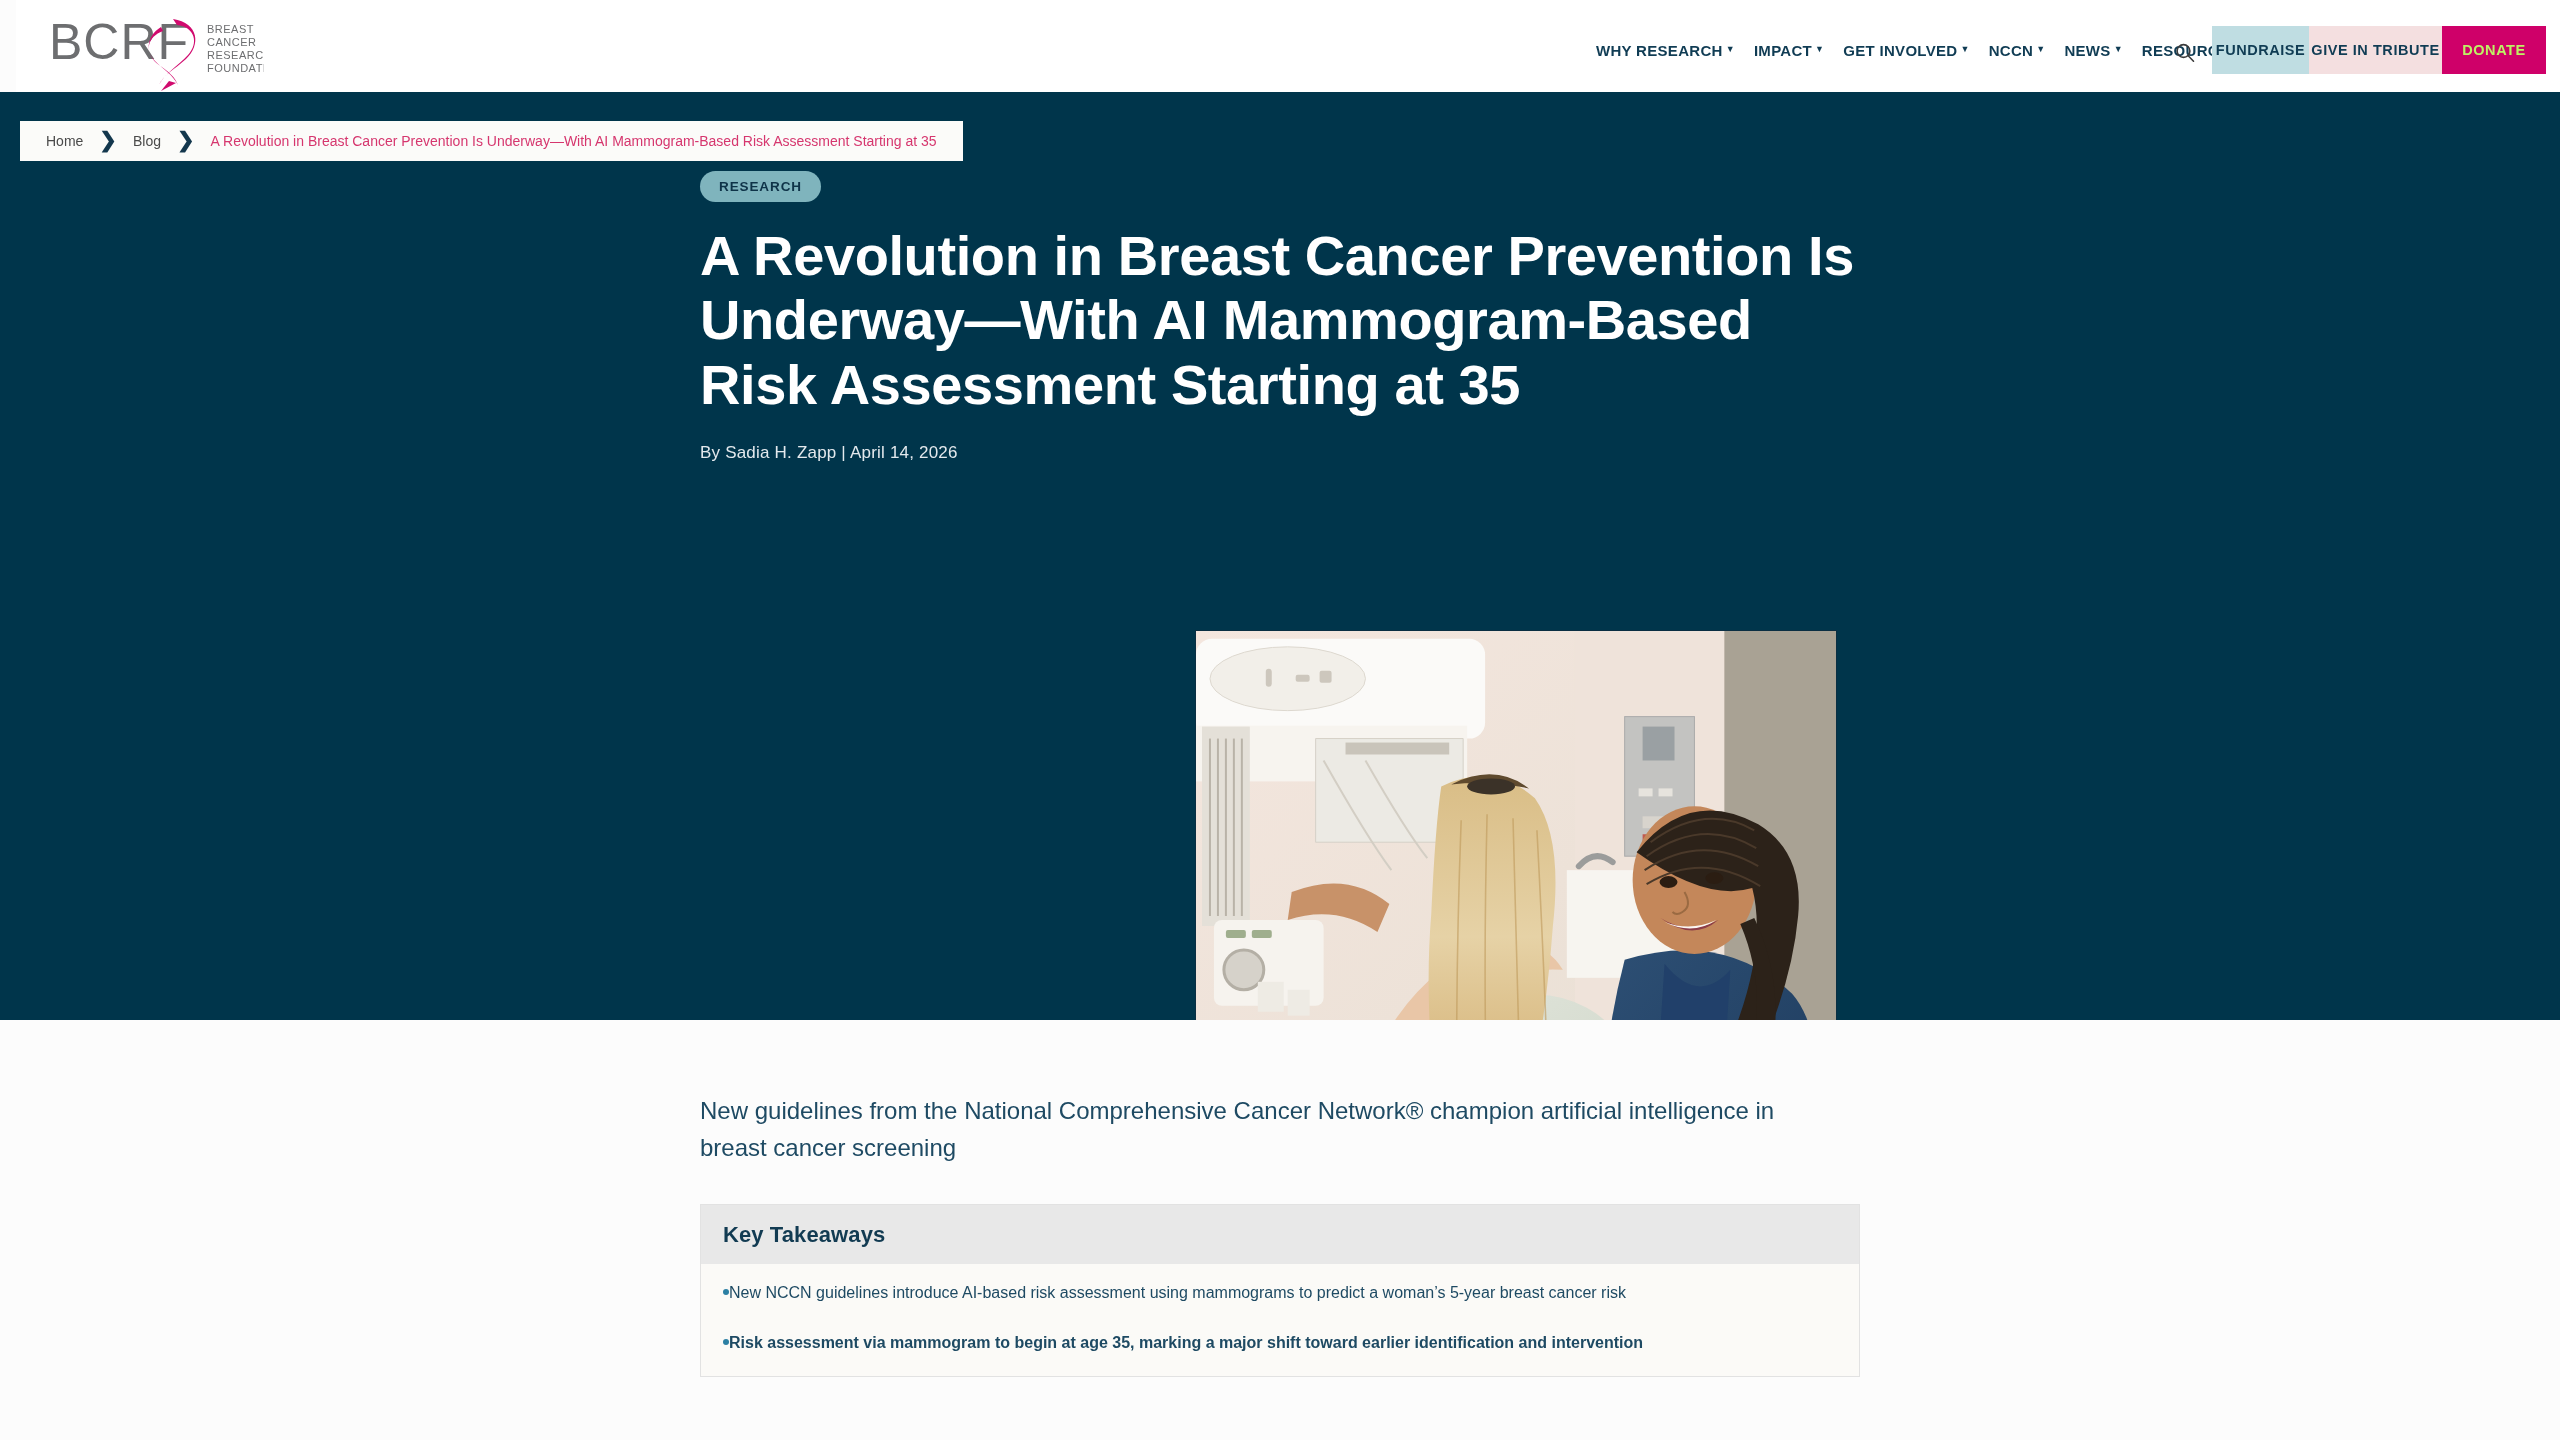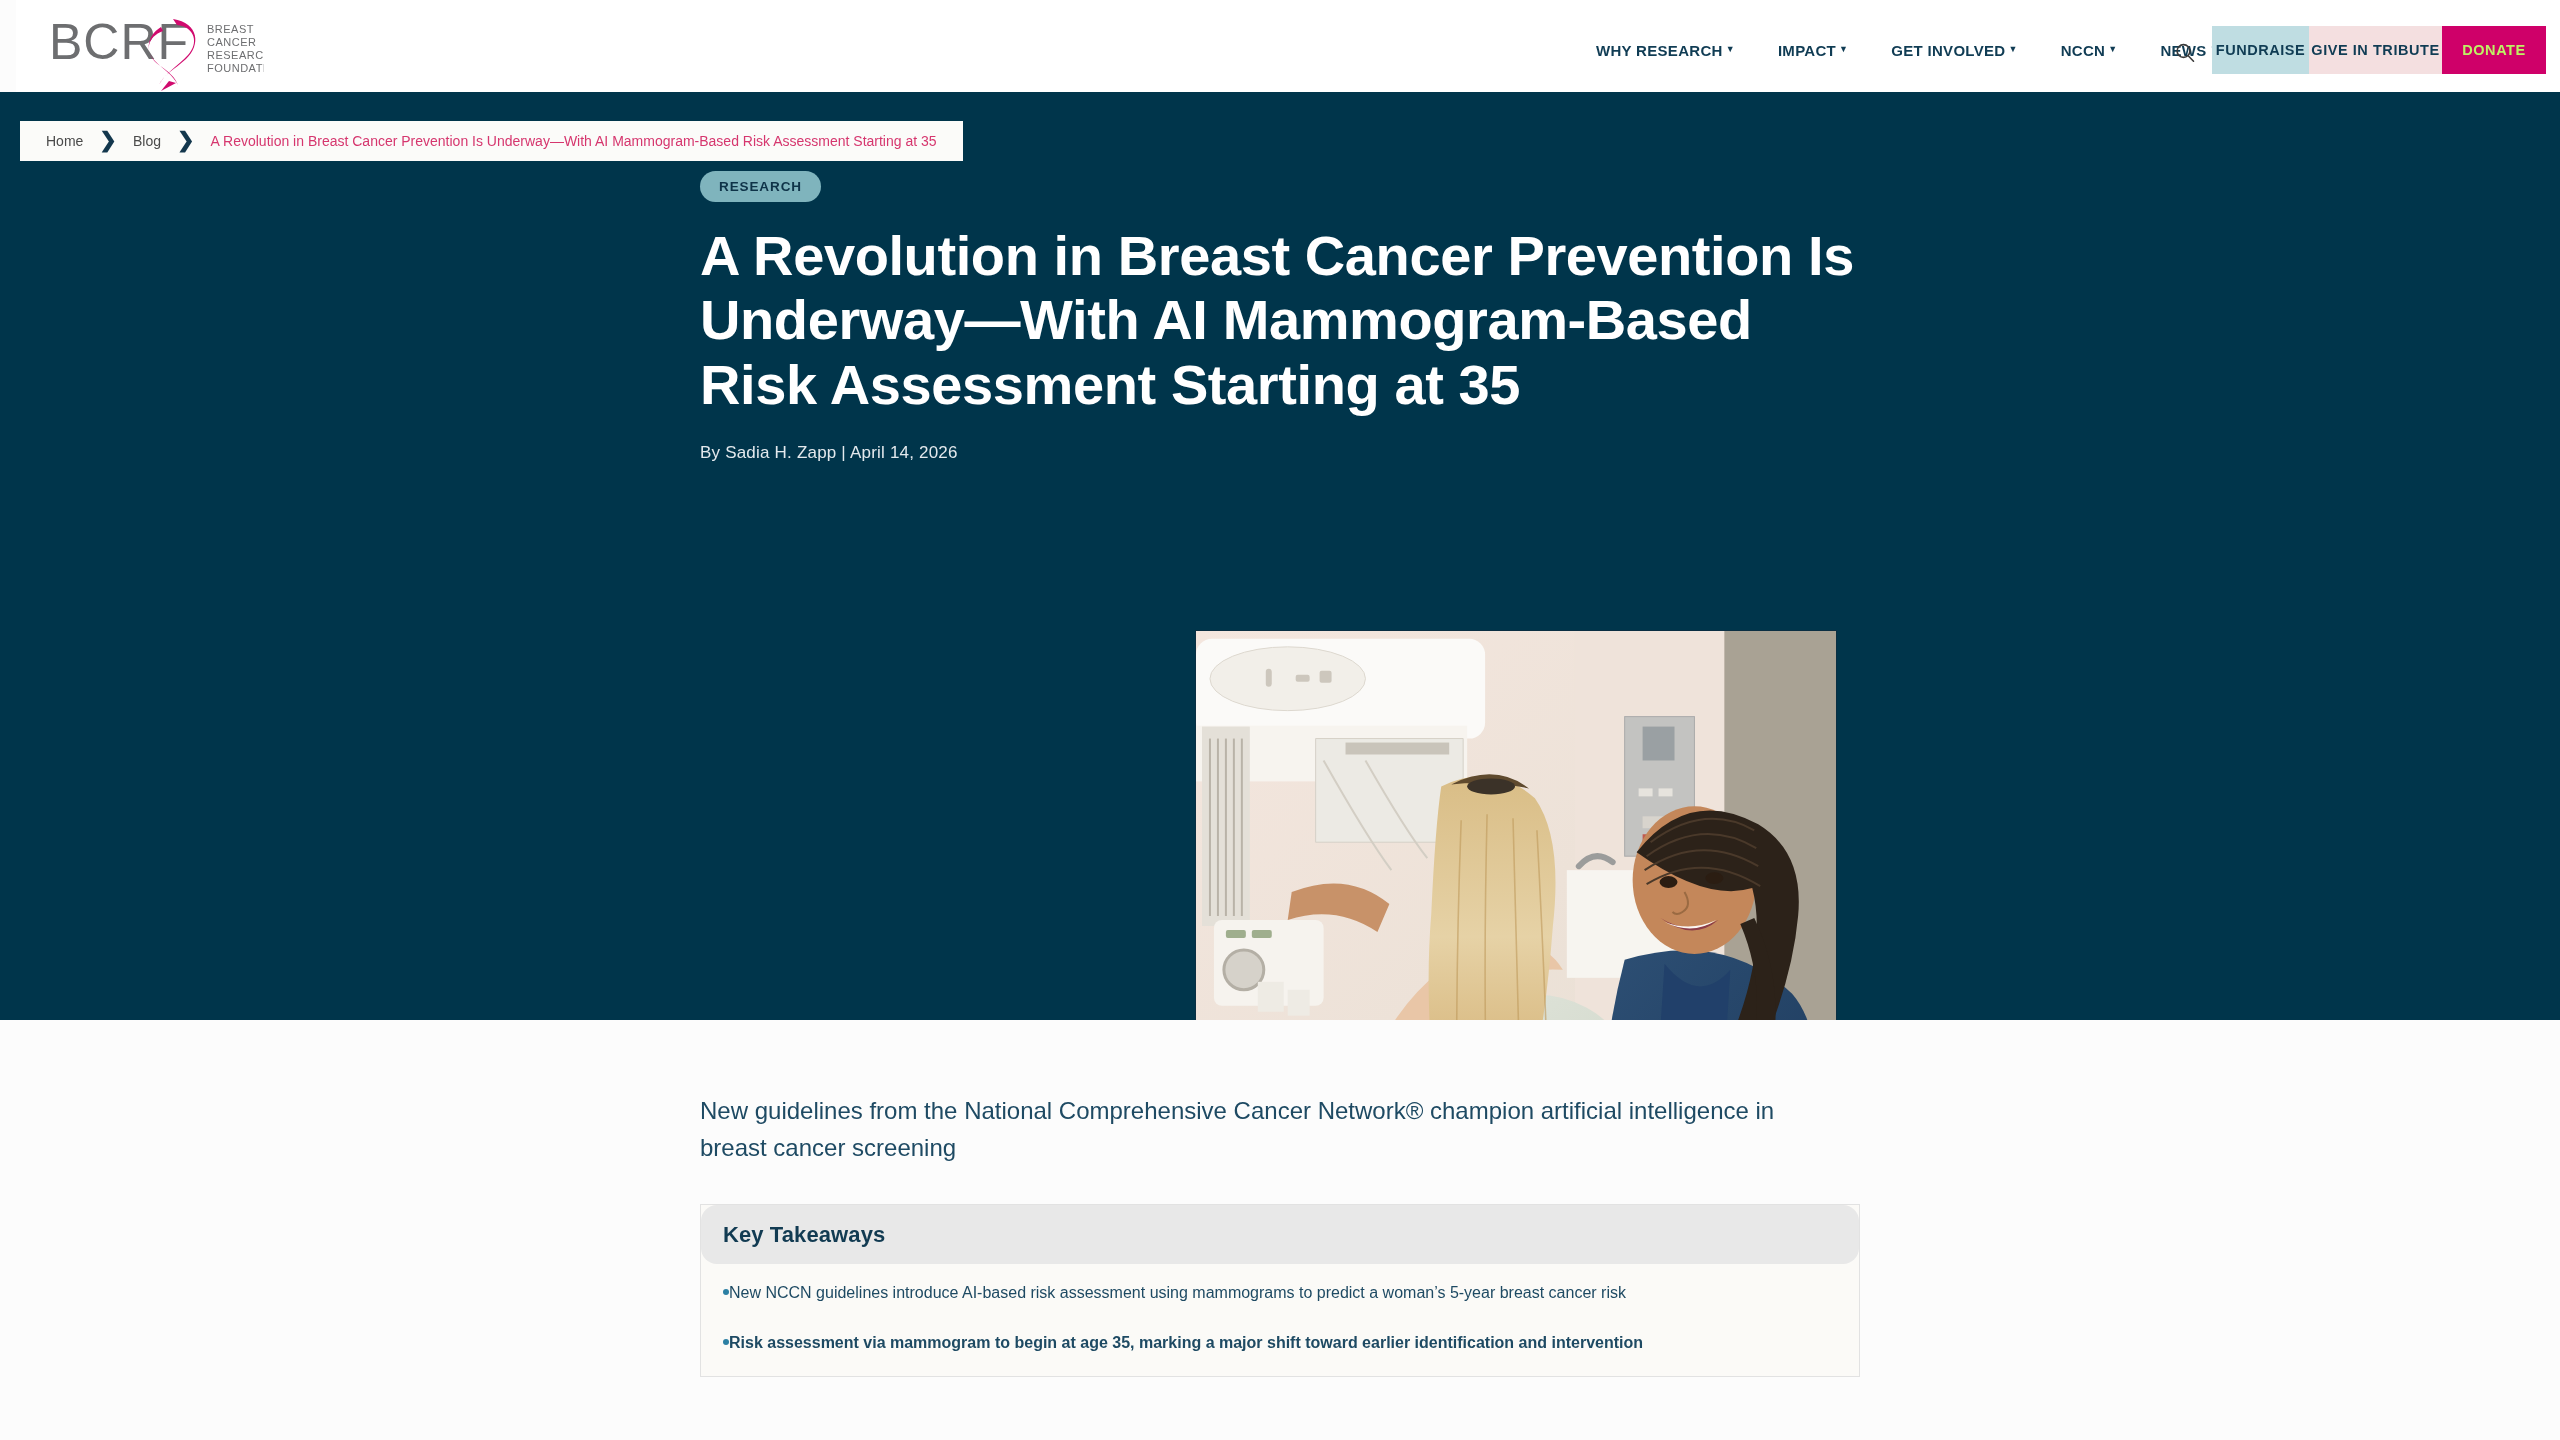--- a/index.html
+++ b/index.html
@@ -20,21 +20,21 @@
   .logo {
     display: flex; align-items: center;
     margin-left: 33px; margin-top: 11px;
   }
   .logo-svg { display: block; }
 
   .nav {
     position: absolute;
     left: 1580px; top: 42px;
     display: flex; align-items: flex-end;
-    gap: 43px;
+    gap: 19px;
   }
   .nav-item {
     display: flex; align-items: center; gap: 3px;
     font-size: 15px; font-weight: bold; letter-spacing: .3px;
     color: #103c54; white-space: nowrap; cursor: pointer;
   }
   .nav-caret { font-size: 9px; line-height: 1; color: #103c54; transform: translateY(-1px); }
 
   .search-btn {
     position: absolute; left: 2152px; top: 36px;
@@ -130,21 +130,20 @@
 
   .takeaways {
     margin-top: 38px;
     width: 1160px;
     border: 1px solid #e2e2e2;
     background: #fbfaf7;
   }
   .tk-head {
     background: #e8e8e8;
     padding: 17px 22px 16px 22px;
-    border-radius: 16px;
   }
   .tk-title { font-size: 22px; font-weight: bold; color: #123b52; letter-spacing: .1px; }
   .tk-body { padding: 17px 22px 22px 22px; }
   .tk-item {
     display: flex; align-items: flex-start; 
     font-size: 16px; color: #1e4a63; line-height: 1.45;
     margin-bottom: 26px;
   }
   .tk-item:last-child { margin-bottom: 0; font-weight: bold; }
   .tk-dot {

